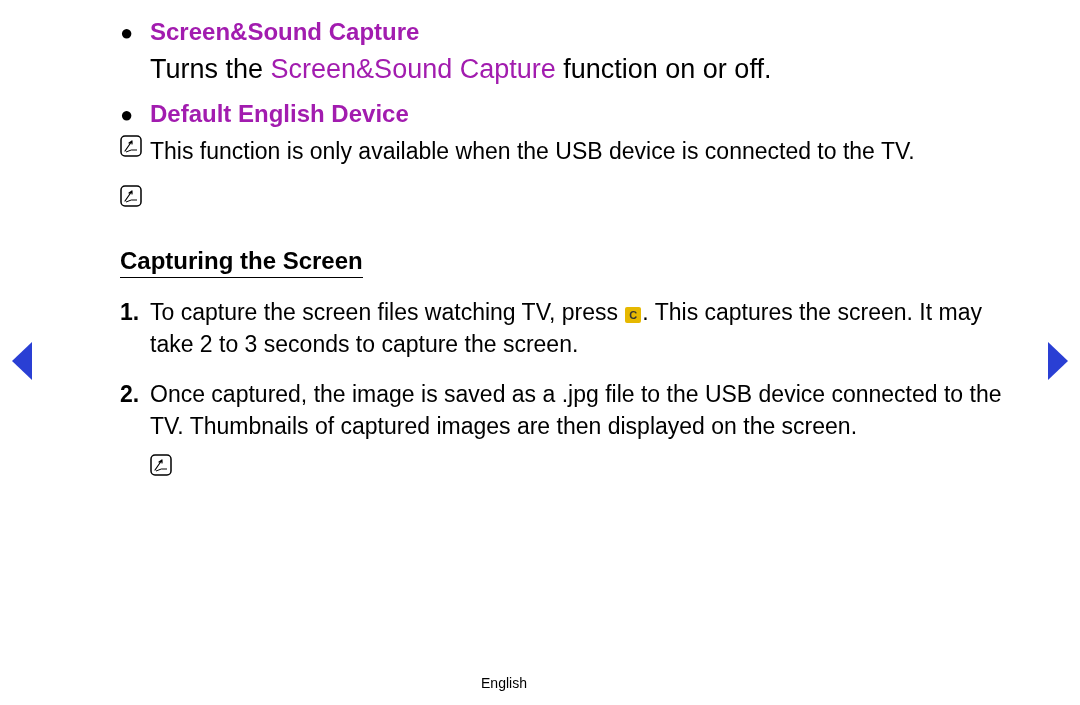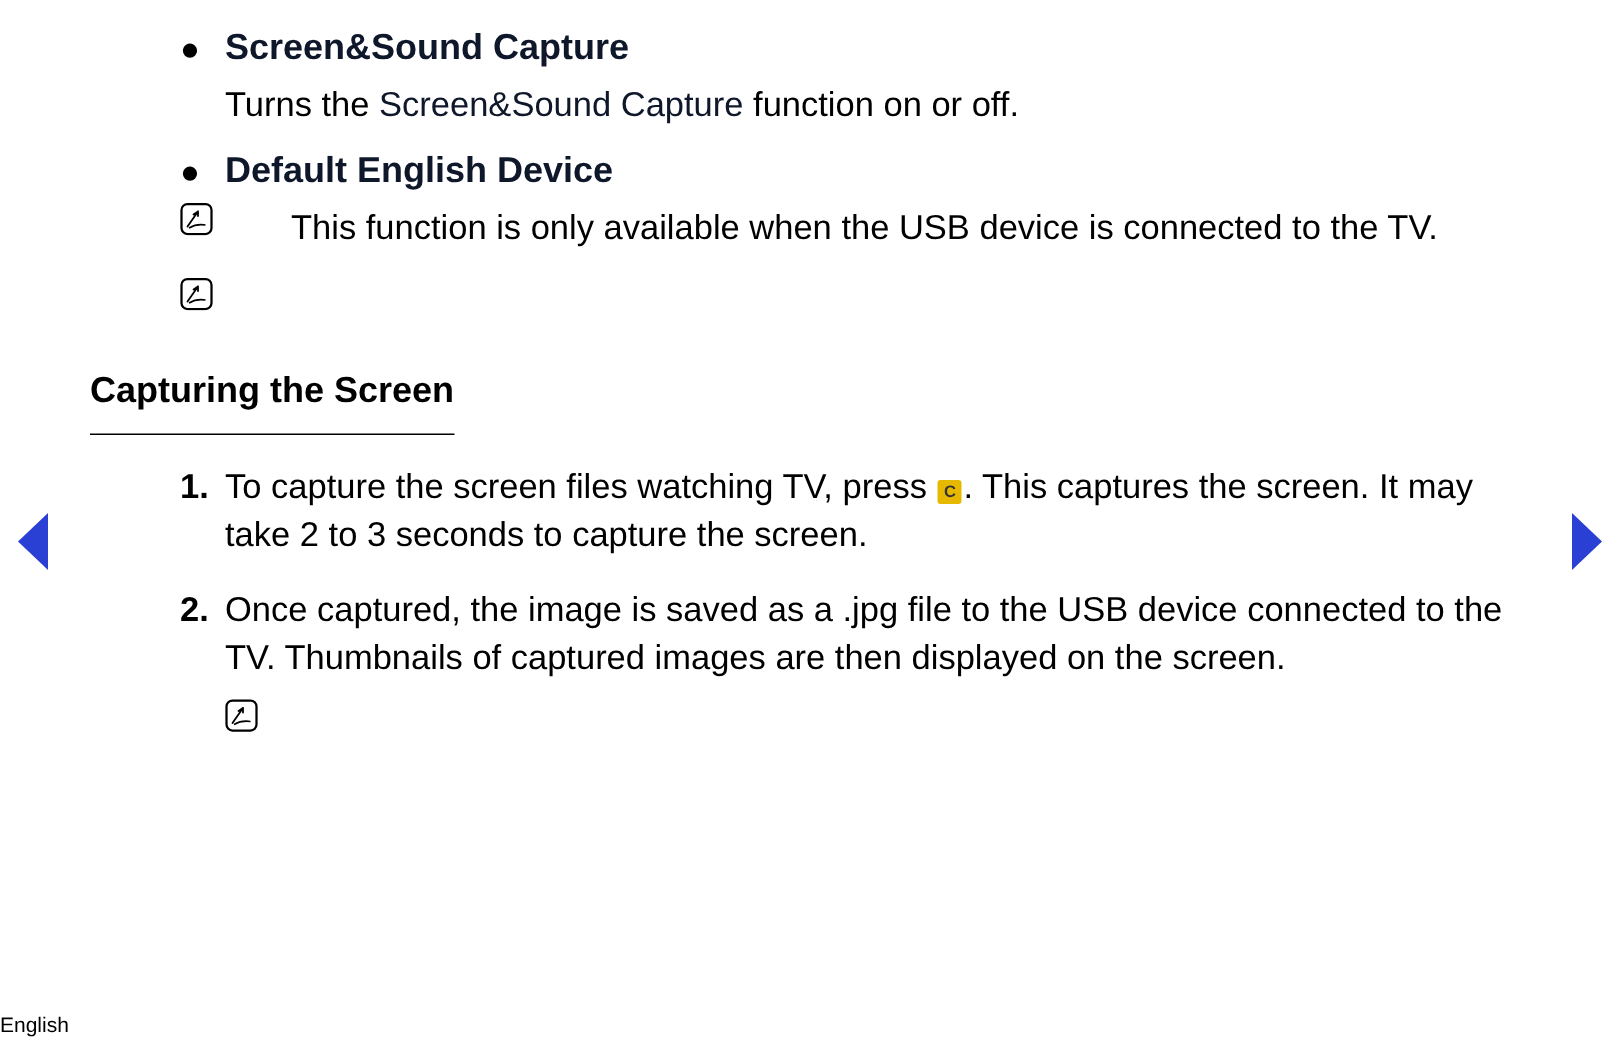--- a/index.html
+++ b/index.html
@@ -12,62 +12,62 @@
     color: #000;
     position: relative;
   }
   .page {
     position: relative;
     width: 1080px;
     height: 705px;
     box-sizing: border-box;
     padding: 15px 60px 0 60px;
   }
-  .link { color: #0f172a; }
+  .link { color: #a21caf; }
   .bold { font-weight: bold; }
   .bullet-item {
     display: flex;
     margin-left: 60px;
     margin-bottom: 4px;
   }
   .bullet-dot {
     width: 30px;
     flex-shrink: 0;
     font-size: 22px;
     line-height: 32px;
     padding-top: 2px;
   }
   .bullet-title {
     font-size: 24px;
     line-height: 34px;
   }
   .bullet-desc {
     margin-left: 90px;
-    font-size: 23px;
+    font-size: 27px;
     line-height: 32px;
     margin-bottom: 12px;
   }
   .note-row {
     display: flex;
     margin-left: 60px;
     font-size: 23px;
     line-height: 32px;
     margin-bottom: 18px;
-    gap: 44px;
   }
   .note-icon {
     width: 30px;
     flex-shrink: 0;
   }
   .note-icon svg { display: block; }
   .subheading {
     font-size: 24px;
     font-weight: bold;
+    margin-left: 60px;
     margin-top: 22px;
-    padding-bottom: 14px;
+    padding-bottom: 2px;
     border-bottom: 1.5px solid #000;
     display: inline-block;
   }
   .num-item {
     display: flex;
     margin-left: 60px;
     font-size: 23px;
     line-height: 32px;
     margin-top: 18px;
   }
@@ -103,21 +103,21 @@
     top: 340px;
   }
   .nav-left { left: 8px; }
   .nav-right { right: 8px; }
   .nav-left svg, .nav-right svg { display: block; }
   .footer {
     position: absolute;
     bottom: 14px;
     width: 1008px;
     left: 0;
-    text-align: left;
+    text-align: center;
     font-size: 14px;
     color: #000;
   }
 </style>
 </head>
 <body>
 
 <div class="page">
 
   <div class="bullet-item">

